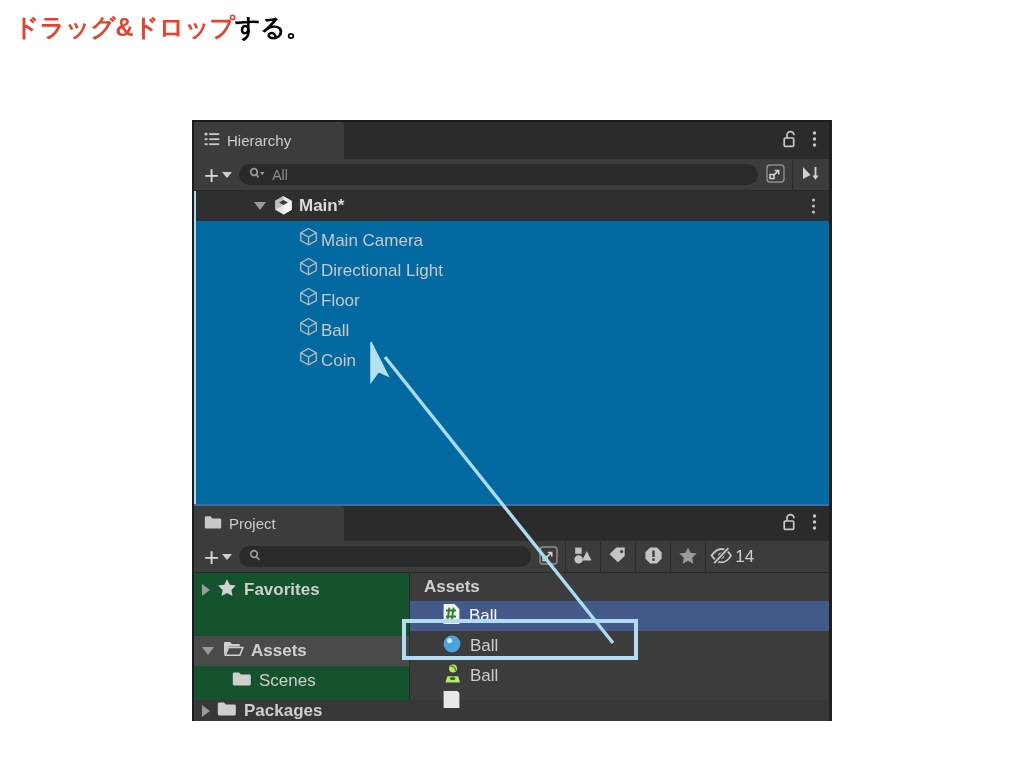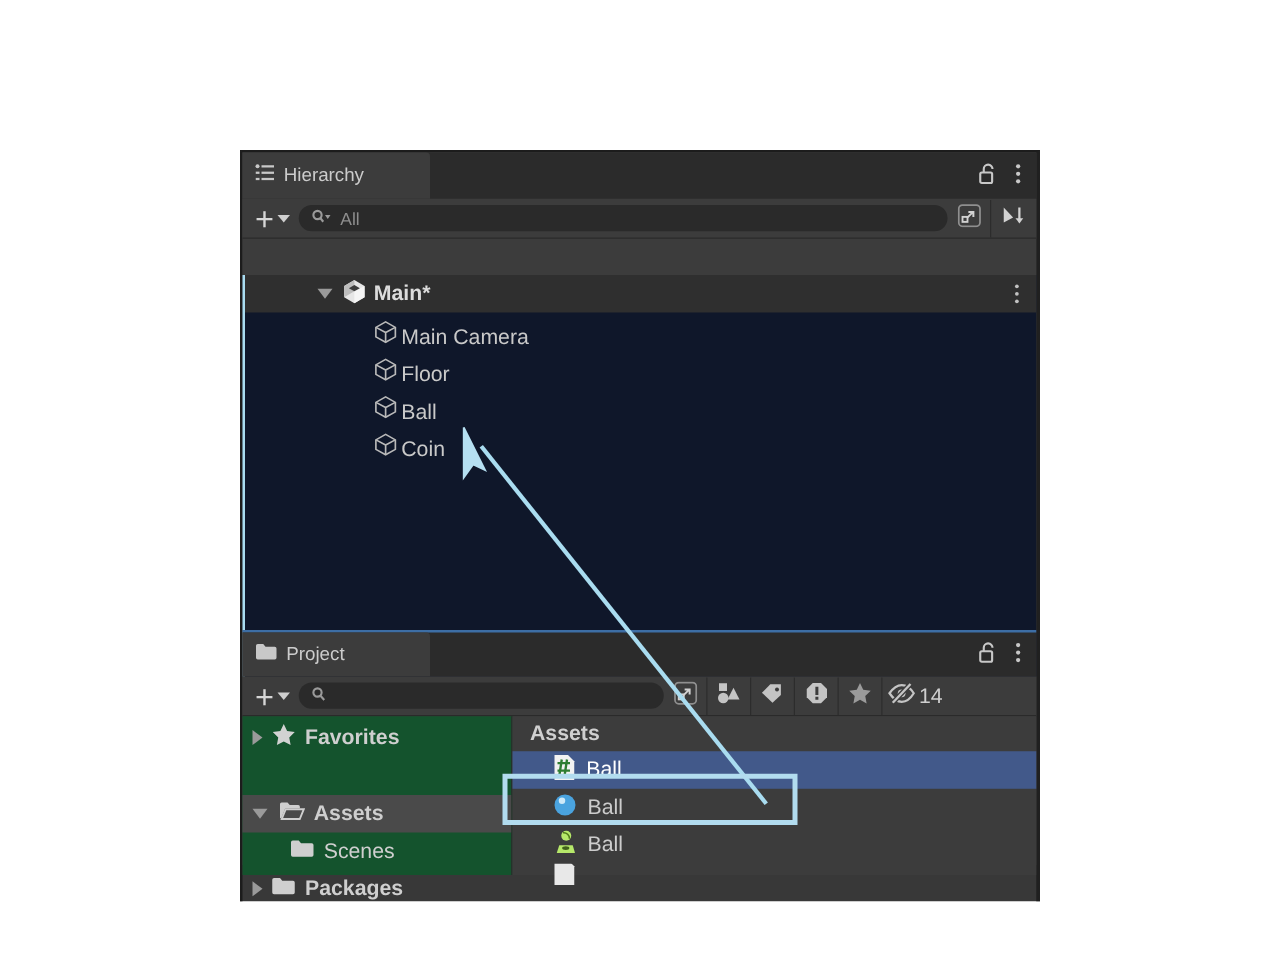--- a/index.html
+++ b/index.html
@@ -69,22 +69,22 @@
   }
   .tb-btn {
     width: 34px; height: 30px; display: flex; align-items: center;
     justify-content: center; color: #c4c4c4;
   }
   .tb-sep { width: 1px; height: 30px; background: #2c2c2c; }
 
   
   #hierarchy { height: 382px; background: #3c3c3c; position: relative; }
   #hier-body {
-    position: relative; height: 321px; background: #0f172a;
-    border-left: 2px solid #a9dcf0; overflow: hidden; margin-top: 29px;
+    position: relative; height: 321px; background: #0369a1;
+    border-left: 2px solid #a9dcf0; overflow: hidden;
   }
   .scene-row {
     display: flex; align-items: center; height: 30px;
     background: #2f2f2f; padding-left: 58px; gap: 6px;
     position: relative;
   }
   .scene-row .title { font-weight: bold; font-size: 17px; color: #dcdcdc; }
   .tri-down {
     width: 0; height: 0; border-left: 6px solid transparent;
     border-right: 6px solid transparent; border-top: 8px solid #9a9a9a;
@@ -138,20 +138,21 @@
     position: absolute; left: 402px; top: 619px; width: 236px; height: 41px;
     border: 4px solid #b2dcef; pointer-events: none;
   }
 </style>
 </head>
 <body>
 
 <div id="root">
 
   <div class="caption">
+    <div><span class="hl">ドラッグ&amp;ドロップ</span><span>する。</span></div>
   </div>
 
   <div id="unity">
 
     <div id="hierarchy">
 
       <div class="tabbar">
         <div class="tab">
           <span class="ico">
             <svg width="16" height="15" viewBox="0 0 16 15">
@@ -247,20 +248,29 @@
             </span>
             <span>Main Camera</span>
           </div>
           <div class="go-row">
             <span class="ico">
               <svg width="19" height="19" viewBox="0 0 20 20">
                 <path d="M10 1.6 L18.2 6.2 L18.2 14.2 L10 18.8 L1.8 14.2 L1.8 6.2 Z" fill="none" stroke="#b9b9b9" stroke-width="1.4"></path>
                 <path d="M1.9 6.2 L10 10.6 L18.1 6.2 M10 10.6 L10 18.7" fill="none" stroke="#b9b9b9" stroke-width="1.4"></path>
               </svg>
             </span>
+            <span>Directional Light</span>
+          </div>
+          <div class="go-row">
+            <span class="ico">
+              <svg width="19" height="19" viewBox="0 0 20 20">
+                <path d="M10 1.6 L18.2 6.2 L18.2 14.2 L10 18.8 L1.8 14.2 L1.8 6.2 Z" fill="none" stroke="#b9b9b9" stroke-width="1.4"></path>
+                <path d="M1.9 6.2 L10 10.6 L18.1 6.2 M10 10.6 L10 18.7" fill="none" stroke="#b9b9b9" stroke-width="1.4"></path>
+              </svg>
+            </span>
             <span>Floor</span>
           </div>
           <div class="go-row">
             <span class="ico">
               <svg width="19" height="19" viewBox="0 0 20 20">
                 <path d="M10 1.6 L18.2 6.2 L18.2 14.2 L10 18.8 L1.8 14.2 L1.8 6.2 Z" fill="none" stroke="#b9b9b9" stroke-width="1.4"></path>
                 <path d="M1.9 6.2 L10 10.6 L18.1 6.2 M10 10.6 L10 18.7" fill="none" stroke="#b9b9b9" stroke-width="1.4"></path>
               </svg>
             </span>
             <span>Ball</span>

